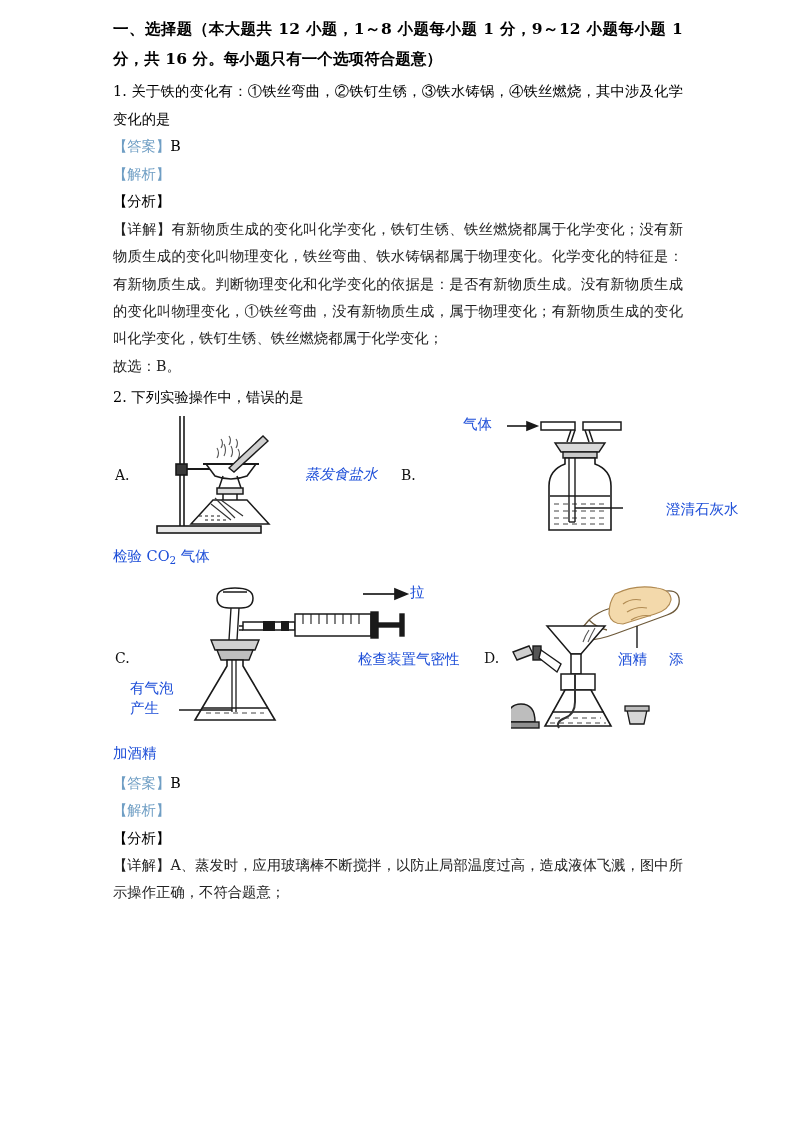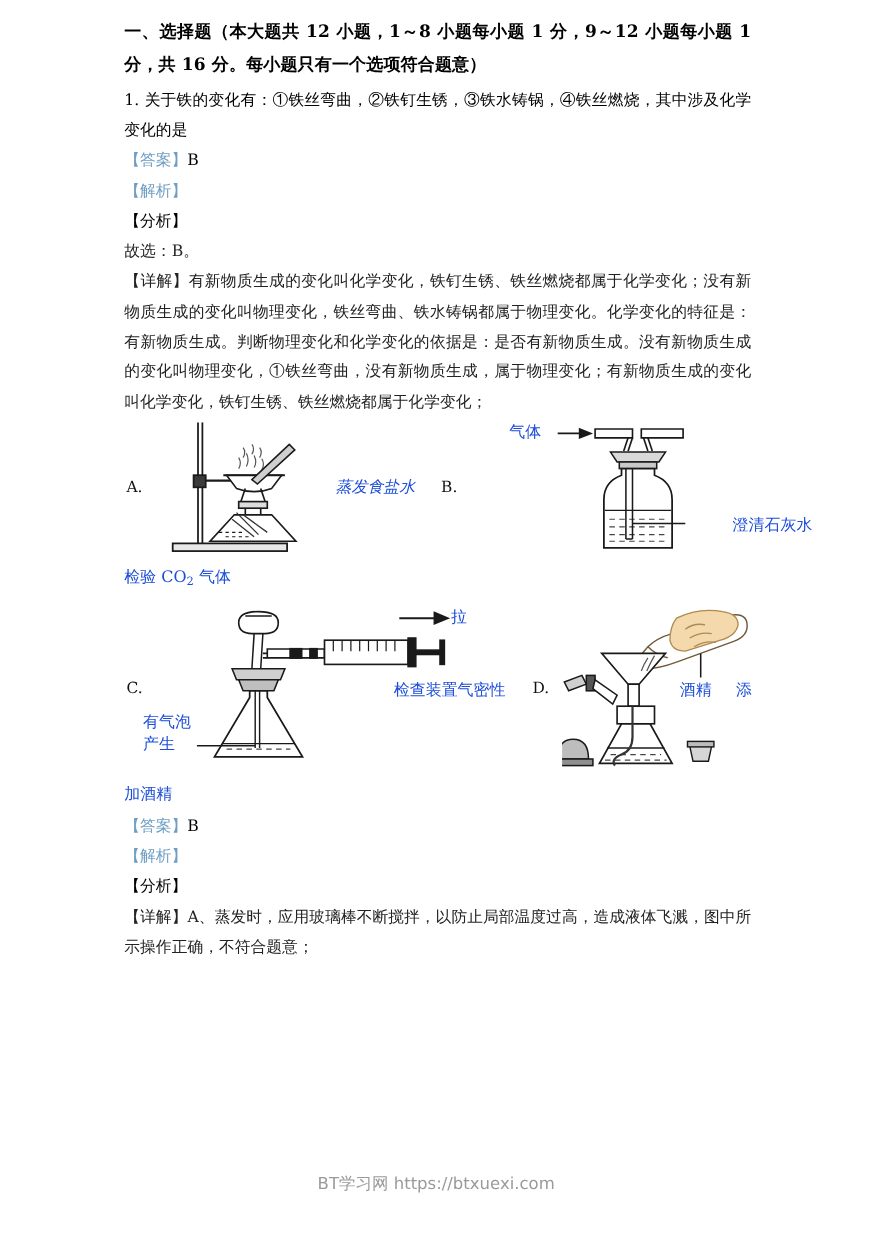--- a/index.html
+++ b/index.html
@@ -134,24 +134,25 @@
 
     <div class="q-text">1. 关于铁的变化有：①铁丝弯曲，②铁钉生锈，③铁水铸锅，④铁丝燃烧，其中涉及化学变化的是</div>
 
 
     <div class="tagline"><span class="tag-blue">【答案】</span><span class="tag-black">B</span></div>
 
     <div class="tagline tag-blue">【解析】</div>
 
     <div class="tagline">【分析】</div>
 
+    <div class="para para-gray">【详解】有新物质生成的变化叫化学变化，铁钉生锈、铁丝燃烧都属于化学变化；没有新物质生成的变化叫物理变化，铁丝弯曲、铁水铸锅都属于物理变化。化学变化的特征是：有新物质生成。判断物理变化和化学变化的依据是：是否有新物质生成。没有新物质生成的变化叫物理变化，①铁丝弯曲，没有新物质生成，属于物理变化；有新物质生成的变化叫化学变化，铁钉生锈、铁丝燃烧都属于化学变化；</div>
+
     <div class="para para-gray">故选：B。</div>
 
-    <div class="para para-gray">【详解】有新物质生成的变化叫化学变化，铁钉生锈、铁丝燃烧都属于化学变化；没有新物质生成的变化叫物理变化，铁丝弯曲、铁水铸锅都属于物理变化。化学变化的特征是：有新物质生成。判断物理变化和化学变化的依据是：是否有新物质生成。没有新物质生成的变化叫物理变化，①铁丝弯曲，没有新物质生成，属于物理变化；有新物质生成的变化叫化学变化，铁钉生锈、铁丝燃烧都属于化学变化；</div>
-
+    <div class="q-text">2. 下列实验操作中，错误的是</div>
 
     <div class="figblock" style="height:168px;">
 
       <div class="fig-label" style="left:2px; top:55px;">A.</div>
 
       <svg class="fig-svg" style="left:38px; top:0px;" width="130" height="130" viewBox="0 0 130 130">
         <g stroke="#1a1a1a" fill="none" stroke-width="1.6">
 
           <line x1="29" y1="4" x2="29" y2="114"></line>
           <line x1="33" y1="4" x2="33" y2="114"></line>
@@ -412,14 +413,13 @@
     <div class="tagline"><span class="tag-blue">【答案】</span><span class="tag-black">B</span></div>
 
     <div class="tagline tag-blue">【解析】</div>
 
     <div class="tagline">【分析】</div>
 
     <div class="para para-gray">【详解】A、蒸发时，应用玻璃棒不断搅拌，以防止局部温度过高，造成液体飞溅，图中所示操作正确，不符合题意；</div>
 
   </div>
 
-  <div class="footer">BT学习网 https://btxuexi.com</div>
 </div>
 
 </body></html>

